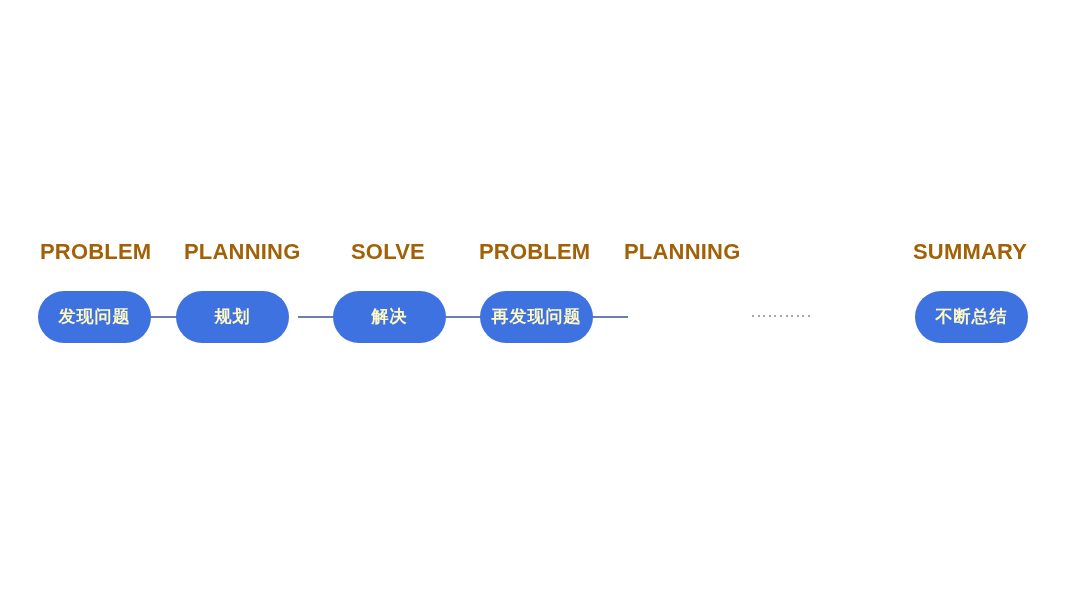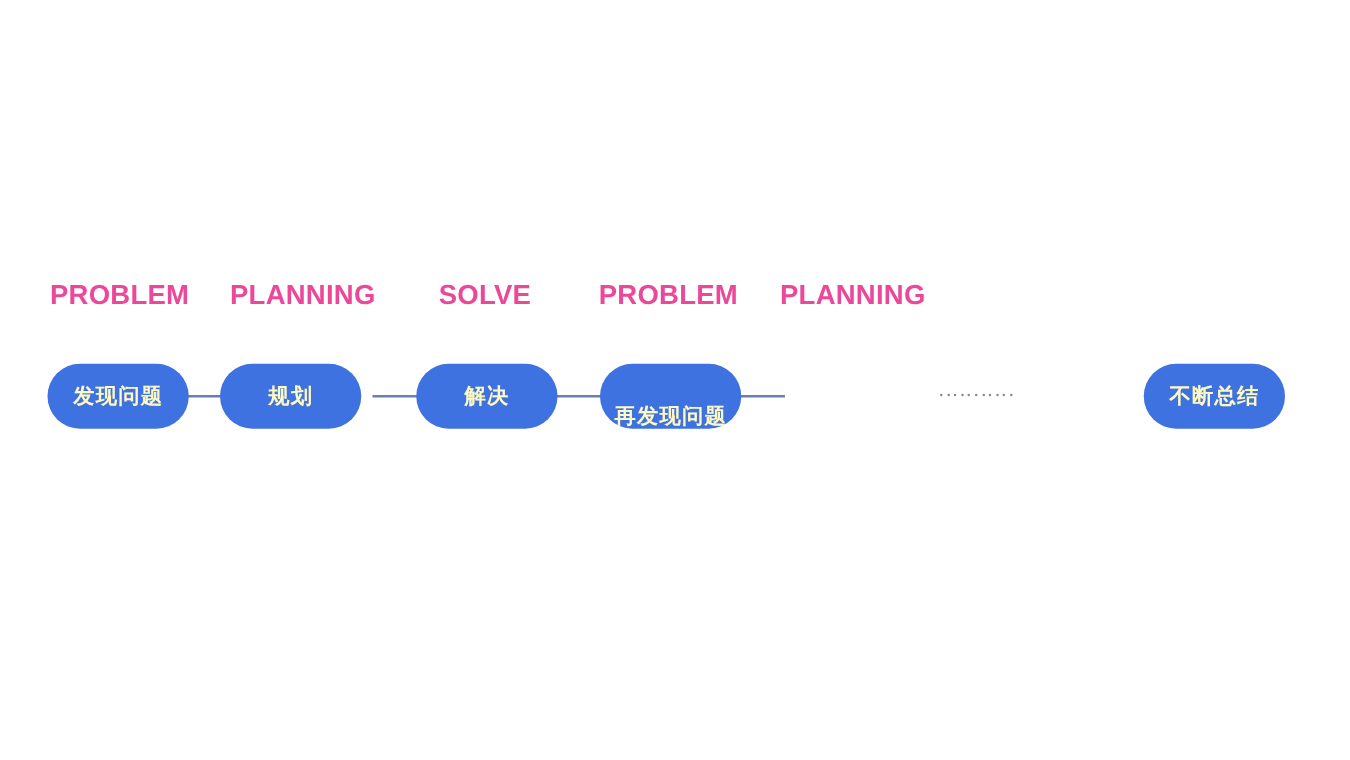--- a/index.html
+++ b/index.html
@@ -27,25 +27,25 @@
     position: absolute;
     left: 0;
     top: 0;
     width: 1080px;
     height: 608px;
   }
 
   
   .step-label {
     position: absolute;
-    top: 222px;
+    top: 238px;
     font-size: 22px;
     font-weight: bold;
     letter-spacing: 0.2px;
-    color: #ec4899;
+    color: #a16207;
     white-space: nowrap;
     line-height: 28px;
   }
 
   
   .pill {
     position: absolute;
     top: 291px;
     width: 113px;
     height: 52px;
@@ -124,24 +124,25 @@
     <div class="pill" style="left:176px;">
       <span class="pill-text">规划</span>
     </div>
 
     <div class="step-label" style="left:351px;">SOLVE</div>
     <div class="pill" style="left:333px;">
       <span class="pill-text">解决</span>
     </div>
 
     <div class="step-label" style="left:479px;">PROBLEM</div>
-    <div class="pill" style="left:480px;align-items:flex-end;">
+    <div class="pill" style="left:480px;">
       <span class="pill-text">再发现问题</span>
     </div>
 
     <div class="step-label" style="left:624px;">PLANNING</div>
 
+    <div class="step-label" style="left:913px;">SUMMARY</div>
     <div class="pill" style="left:915px;">
       <span class="pill-text">不断总结</span>
     </div>
 
   </div>
 </div>
 
 </body></html>

